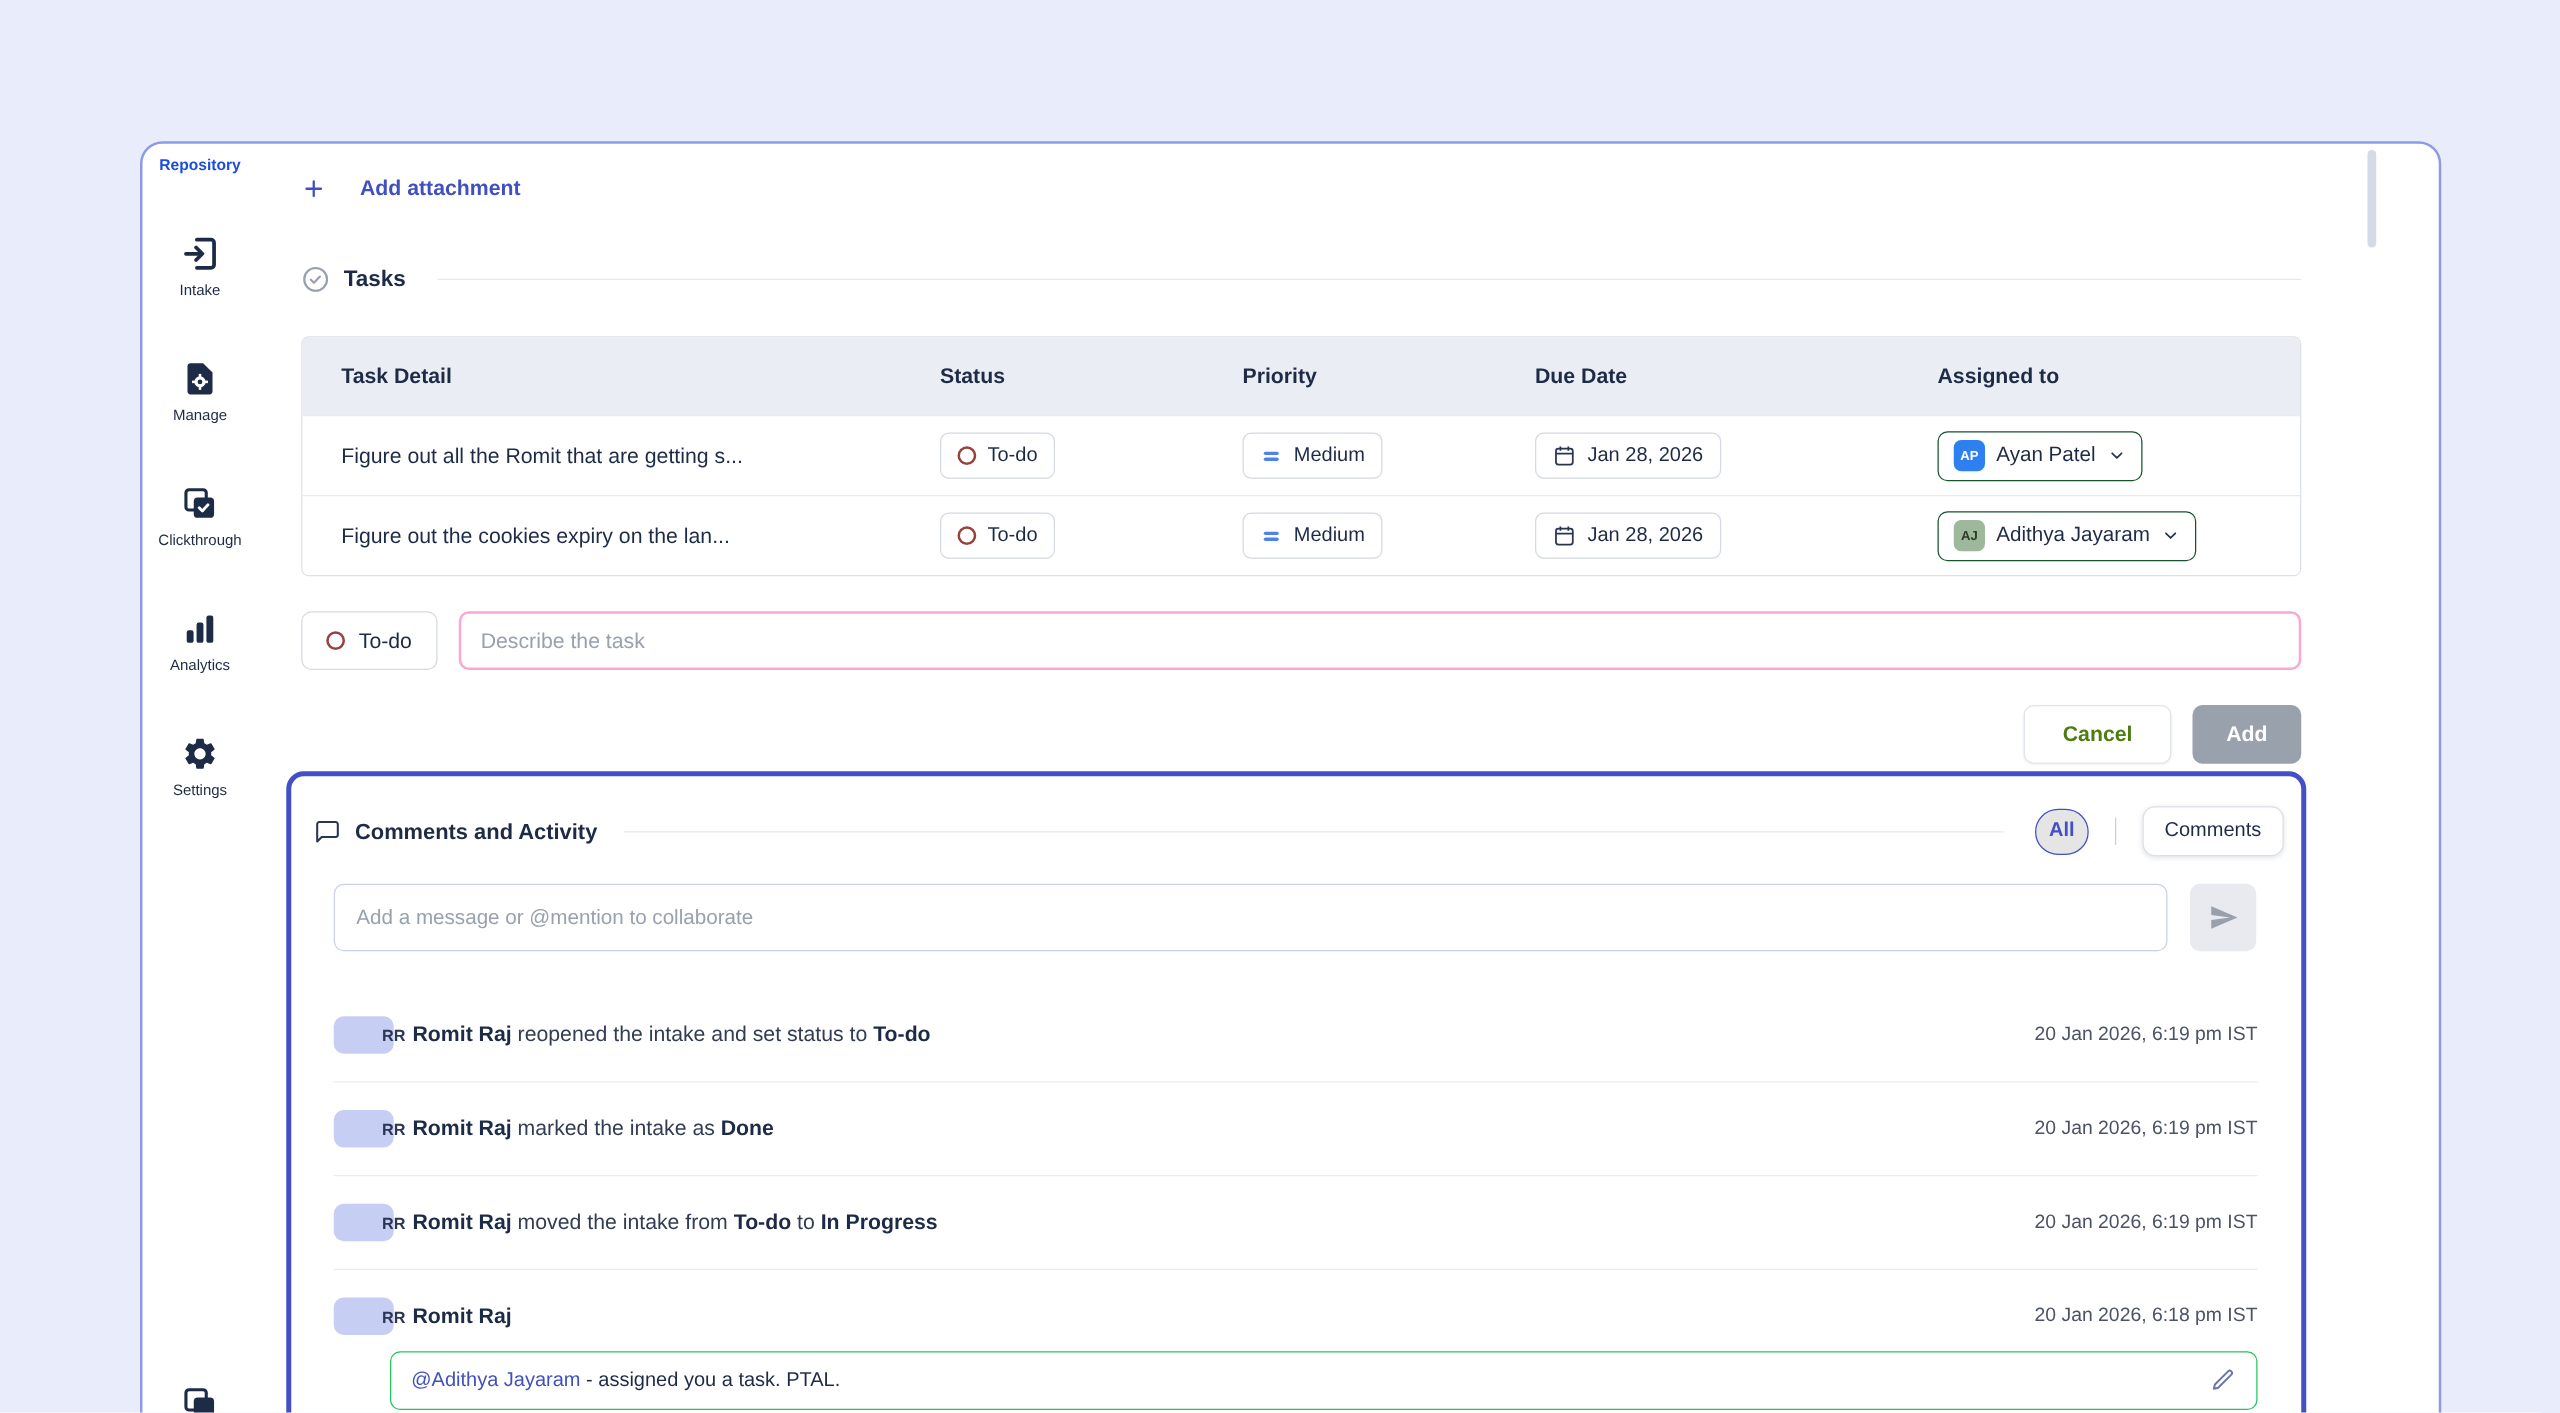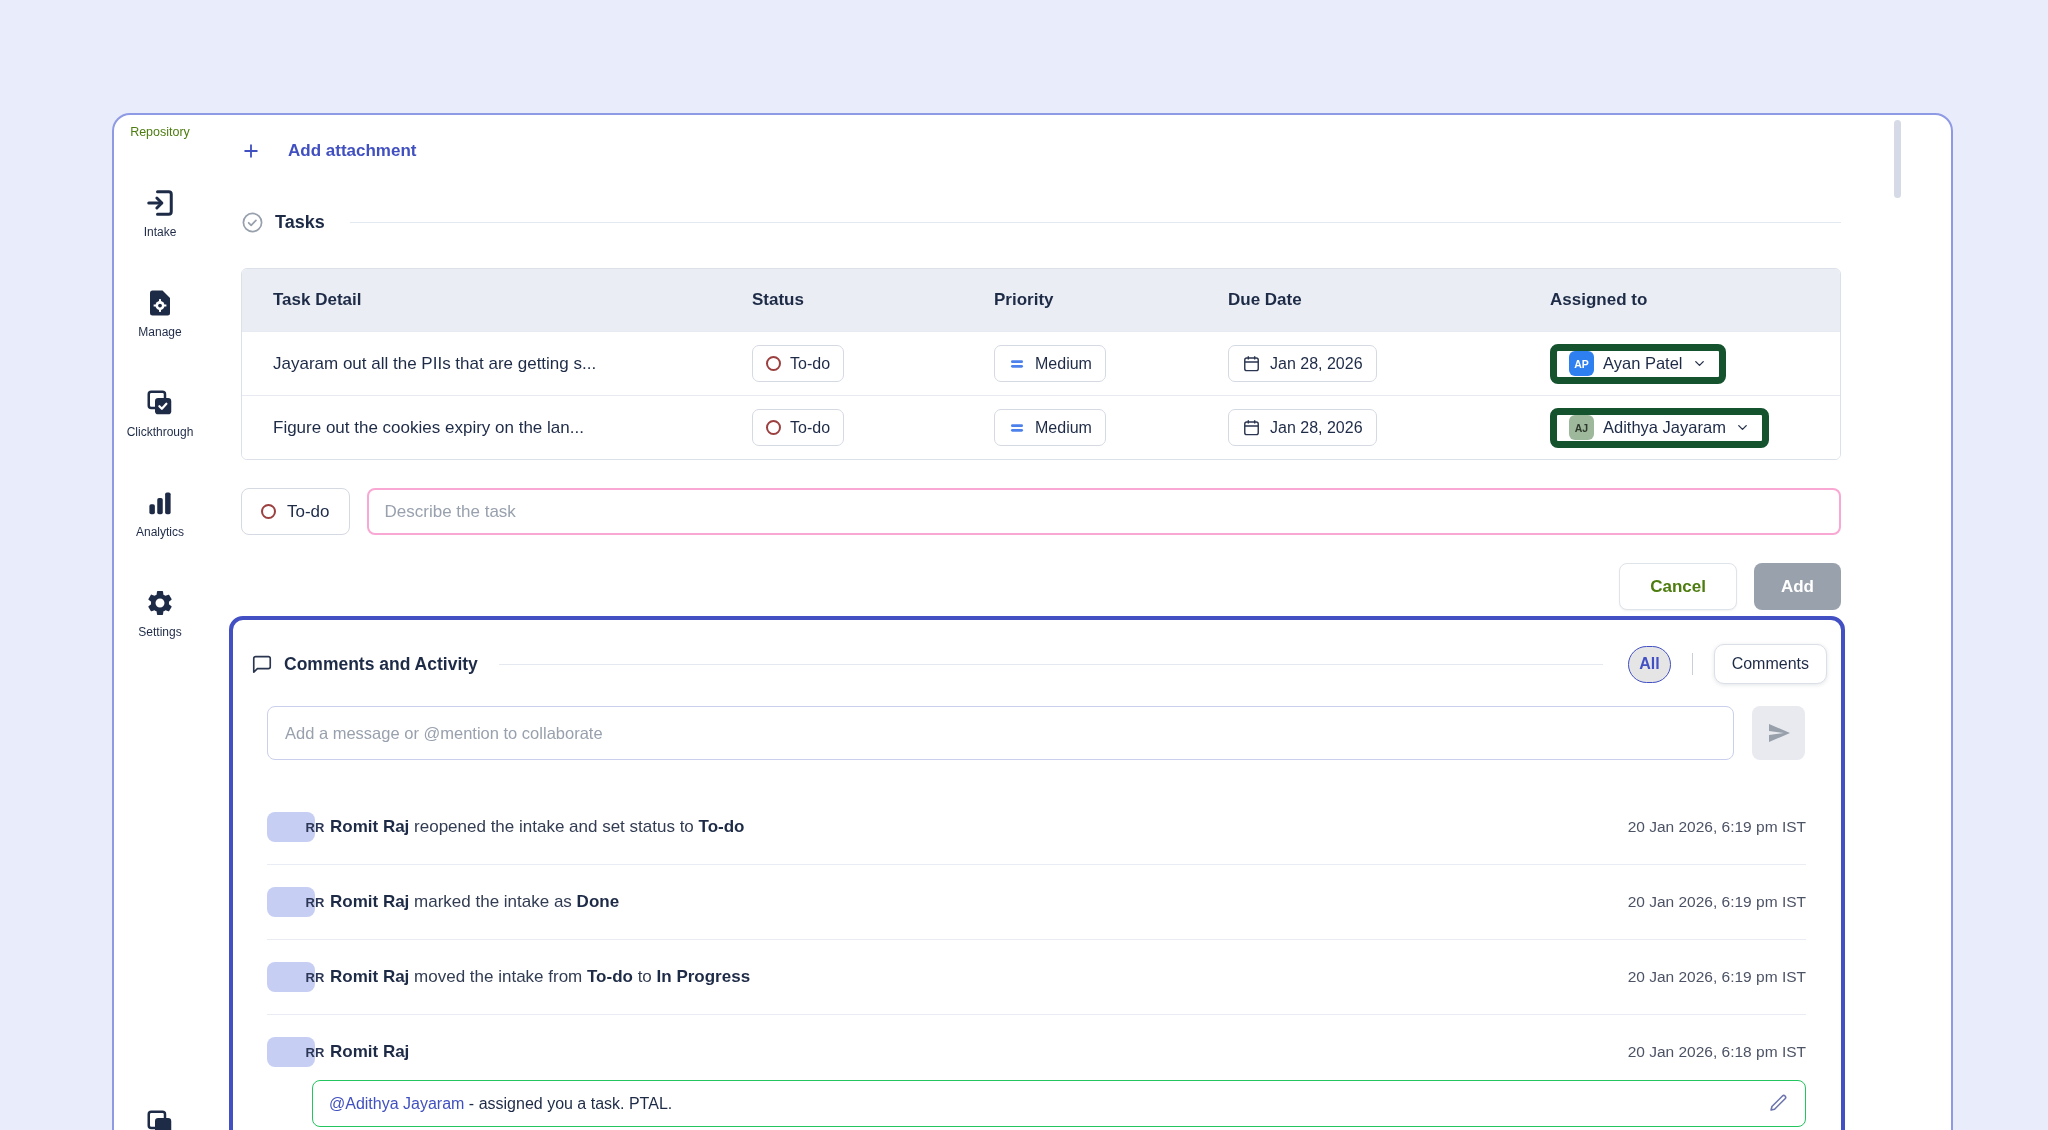--- a/index.html
+++ b/index.html
@@ -33,21 +33,21 @@
   
   .sidebar {
     width: 92px;
     flex: none;
     padding-top: 10px;
     display: flex;
     flex-direction: column;
     align-items: center;
     position: relative;
   }
-  .sidebar-section-label { font-size: 12.5px; font-weight: 400; color: #4d7c0f; }
+  .sidebar-section-label { font-size: 12.5px; font-weight: 700; color: #1d4ed8; }
   .sidebar-item {
     margin-top: 49px;
     display: flex;
     flex-direction: column;
     align-items: center;
     gap: 7px;
     cursor: pointer;
   }
   .sidebar-item:first-of-type { margin-top: 38px; }
   .sidebar-item-label { font-size: 12px; color: #1e2b47; white-space: nowrap; }
@@ -94,21 +94,21 @@
     border: 1px solid #d4d9e2; border-radius: 7px;
     background: #fff; font-size: 16px; color: #1e2b47;
     cursor: pointer; width: max-content;
     font-family: inherit;
   }
   .ring { width: 15px; height: 15px; border-radius: 50%; border: 2.6px solid #9c3f3f; flex: none; }
 
   .assign-pill {
     display: inline-flex; align-items: center; gap: 9px;
     height: 40px; padding: 0 12px;
-    border: 7px solid #14532d; border-radius: 8px;
+    border: 1px solid #14532d; border-radius: 8px;
     background: #fff; font-size: 16.5px; cursor: pointer;
     width: max-content; font-family: inherit; color: #1e2b47;
   }
   .avatar-sq {
     width: 25px; height: 25px; border-radius: 6px;
     display: flex; align-items: center; justify-content: center;
     font-size: 10.5px; font-weight: 700; flex: none;
   }
   .avatar-ap { background: #2e7ff0; color: #fff; }
   .avatar-aj { background: #9db89b; color: #2f3a2c; }
@@ -299,21 +299,21 @@
     <div class="task-table">
       <div class="t-row t-head">
         <span>Task Detail</span>
         <span>Status</span>
         <span>Priority</span>
         <span>Due Date</span>
         <span>Assigned to</span>
       </div>
 
       <div class="t-row t-body-row">
-        <span class="cell-detail">Jayaram out all the PIIs that are getting s...</span>
+        <span class="cell-detail">Figure out all the Romit that are getting s...</span>
         <span>
           <button class="chip">
             <span class="ring"></span>
             <span>To-do</span>
           </button>
         </span>
         <span>
           <button class="chip">
             <span>
               <svg width="18" height="18" viewBox="0 0 18 18">

